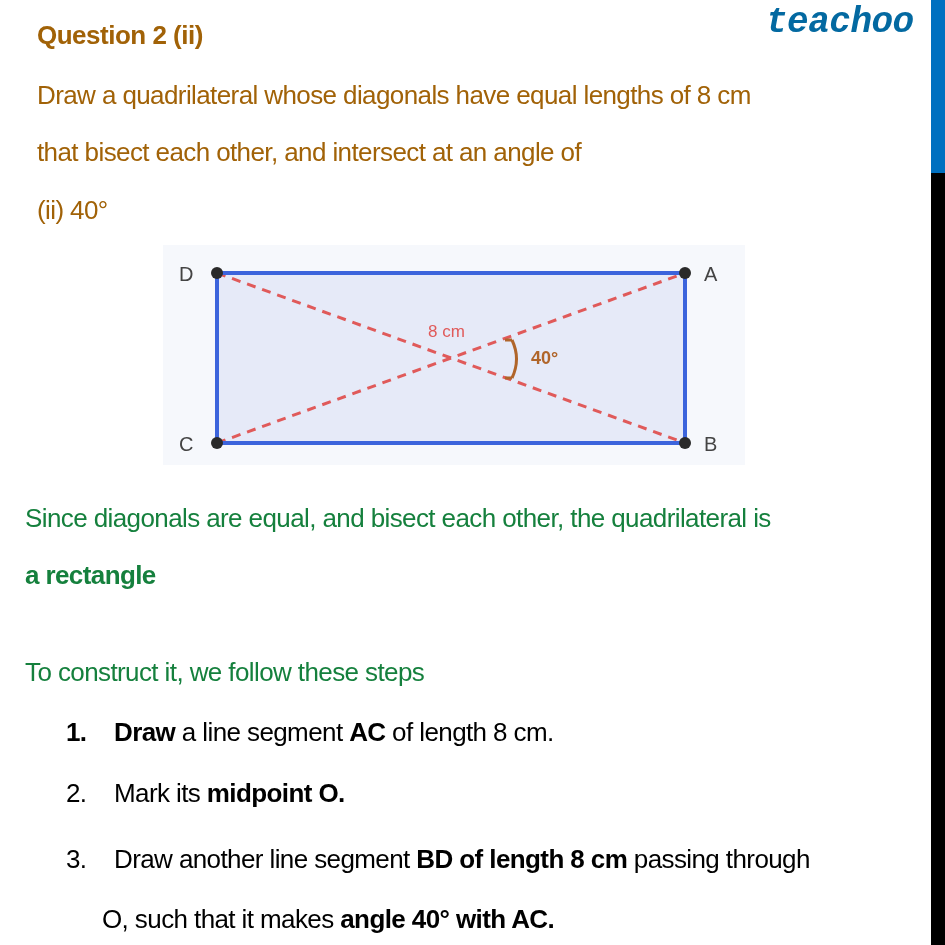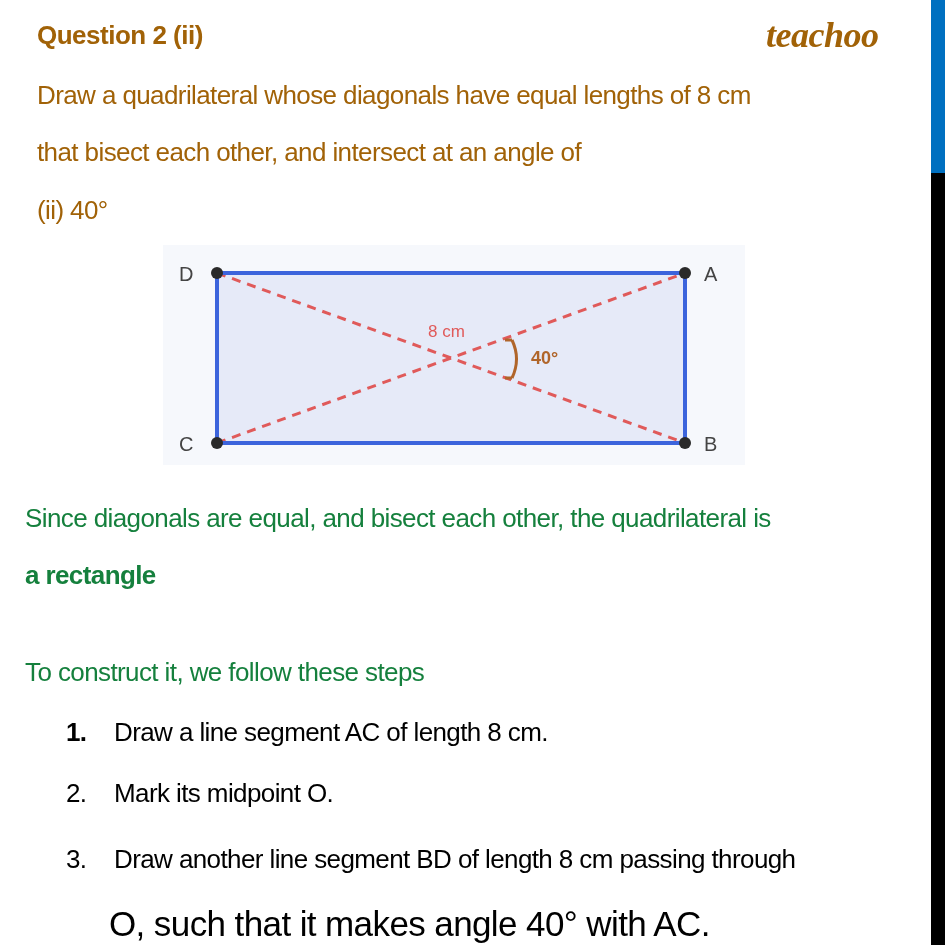--- a/index.html
+++ b/index.html
@@ -36,26 +36,26 @@
       left: 37px;
       top: 20px;
       font-size: 26px;
       font-weight: bold;
       color: #a16207;
       letter-spacing: -0.5px;
     }
     .logo {
       position: absolute;
       left: 766px;
-      top: 14px;
-      font-family: Liberation Serif, serif;
+      top: 2px;
+      font-family: Liberation Mono, monospace;
       font-style: italic;
       font-weight: bold;
       font-size: 36px;
-      color: #a16207;
+      color: #0369a1;
       letter-spacing: -0.5px;
     }
     .q-line {
       position: absolute;
       left: 37px;
       font-size: 26px;
       color: #a16207;
       letter-spacing: -0.6px;
       white-space: nowrap;
     }
@@ -74,40 +74,40 @@
     }
     .body-line {
       position: absolute;
       left: 25px;
       font-size: 26px;
       color: #15803d;
       letter-spacing: -0.6px;
       white-space: nowrap;
     }
     .body-line b, .step-text b {
-      font-weight: normal;
+      font-weight: bold;
     }
     .step {
       position: absolute;
       left: 66px;
       font-size: 26px;
       letter-spacing: -0.6px;
       white-space: nowrap;
     }
     .step-num {
       display: inline-block;
       width: 48px;
     }
     .step-num.bold {
       font-weight: bold;
     }
     .step-cont {
       position: absolute;
-      left: 109px;
-      font-size: 35px;
+      left: 102px;
+      font-size: 26px;
       letter-spacing: -0.6px;
       white-space: nowrap;
       text-align: right;
     }
   </style>
 </head>
 <body>
 
 <div class="side-bar-blue"></div>
 <div class="side-bar-black"></div>

